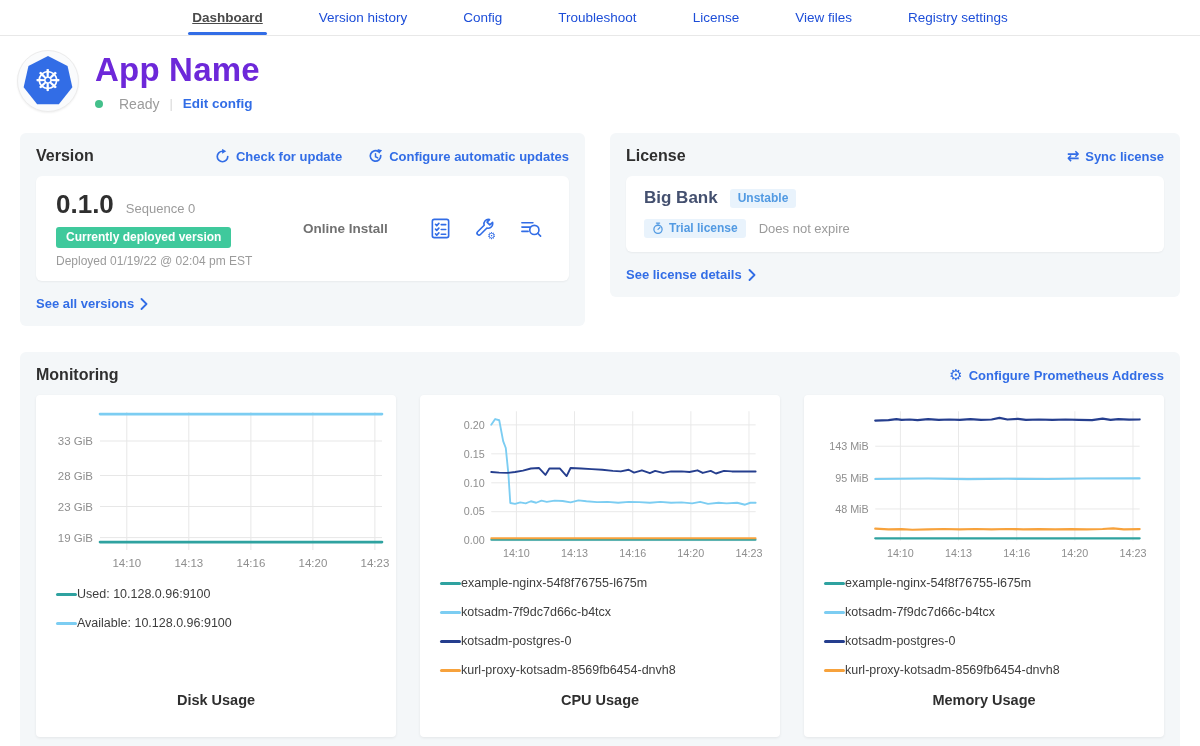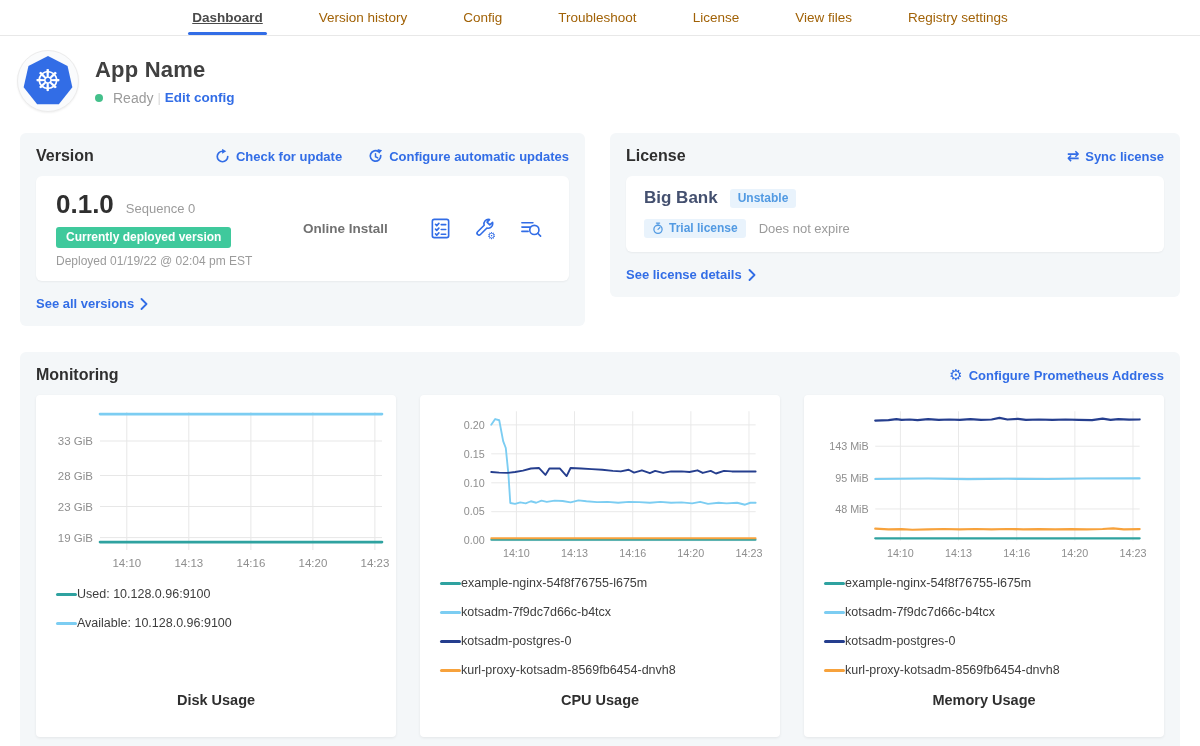--- a/index.html
+++ b/index.html
@@ -2,37 +2,37 @@
 <html><head>
 <meta charset="utf-8">
 <style>
   * { margin:0; padding:0; box-sizing:border-box; }
   html,body { width:1200px; height:746px; background:#ffffff; overflow:hidden;
     font-family:"Liberation Sans","DejaVu Sans",sans-serif; color:#323232; }
 
   
   .topnav { height:36px; display:flex; justify-content:center; align-items:stretch;
     gap:56px; border-bottom:1px solid #e8e8e8; background:#fff; }
-  .tab { display:flex; align-items:center; font-size:13.5px; color:#a16207;
+  .tab { display:flex; align-items:center; font-size:13.5px; color:#1d4ed8;
     font-weight:500; position:relative; cursor:pointer; }
   .tab.active { color:#4a4a4a; font-weight:700;text-decoration:underline; }
   .tab.active::after { content:""; position:absolute; left:-4px; right:-4px; bottom:0;
     height:3px; background:#326de6; border-radius:2px; }
 
   
   .app-header { display:flex; align-items:center; gap:16px; padding:14px 20px 12px 17px; }
   .app-logo { width:62px; height:62px; border-radius:50%; background:#fafbfc;
     border:1px solid #ececec; display:flex; align-items:center; justify-content:center;
     box-shadow:0 1px 2px rgba(0,0,0,.06); }
   .heptagon { width:50px; height:50px; background:#326de6; display:flex; align-items:center;
     justify-content:center;
     clip-path:polygon(50% 0%,89.1% 19.8%,98.7% 62.3%,71.7% 96.4%,28.3% 96.4%,1.3% 62.3%,10.9% 19.8%); }
   .heptagon span { color:#fff; font-size:30px; line-height:1; font-family:"DejaVu Sans",sans-serif; }
-  .app-title { font-size:22px; font-weight:700; letter-spacing:.2px; color:#404040; }
-  .app-meta { display:flex; align-items:center; gap:4px; margin-top:7px; }
+  .app-title { font-size:33px; font-weight:700; letter-spacing:.2px; color:#6d28d9; }
+  .app-meta { display:flex; align-items:center; gap:10px; margin-top:7px; }
   .status-dot { width:8px; height:8px; border-radius:50%; background:#44c08b; display:inline-block; }
   .status-text { color:#9b9b9b; font-size:14px; font-weight:500; margin-left:6px; }
   .meta-divider { color:#d9d9d9; font-size:13px; }
 
   
   .blue-link { color:#326de6; font-size:13px; font-weight:600; display:inline-flex;
     align-items:center; gap:6px; cursor:pointer; white-space:nowrap; }
   .blue-link svg { flex:0 0 auto; }
   .glyph-icon { font-family:"DejaVu Sans",sans-serif; font-size:15px; line-height:1; }
 

